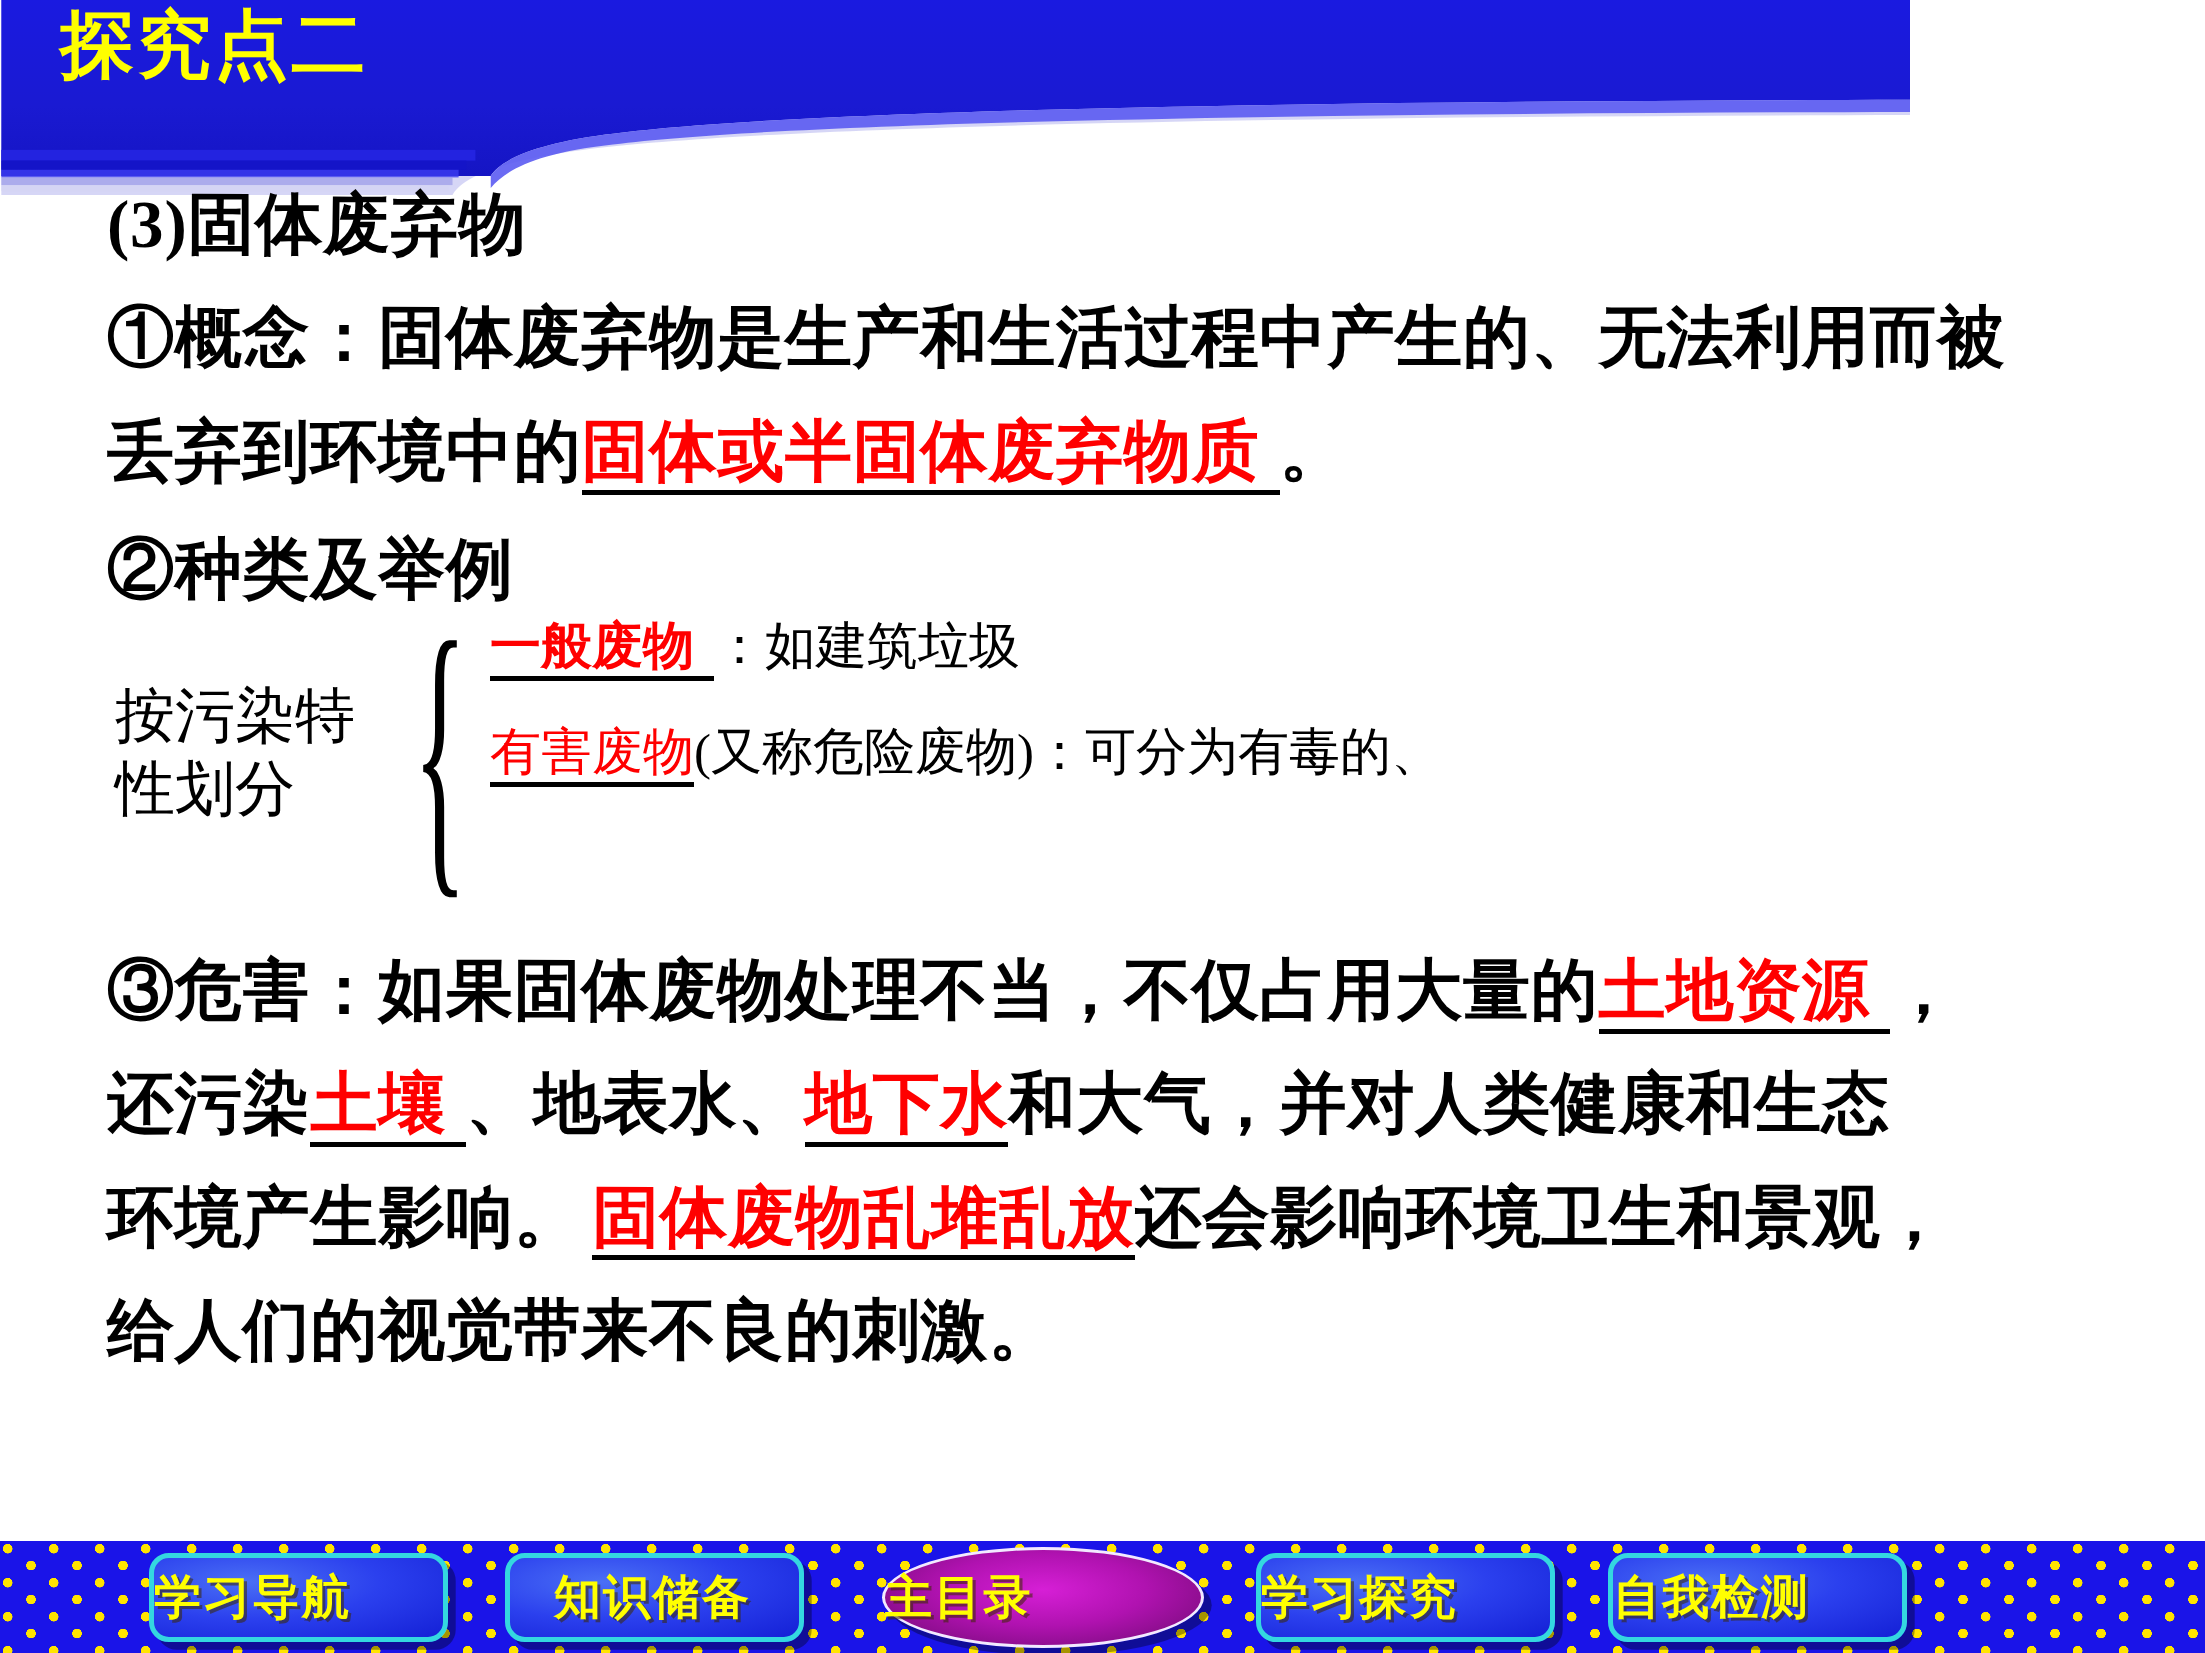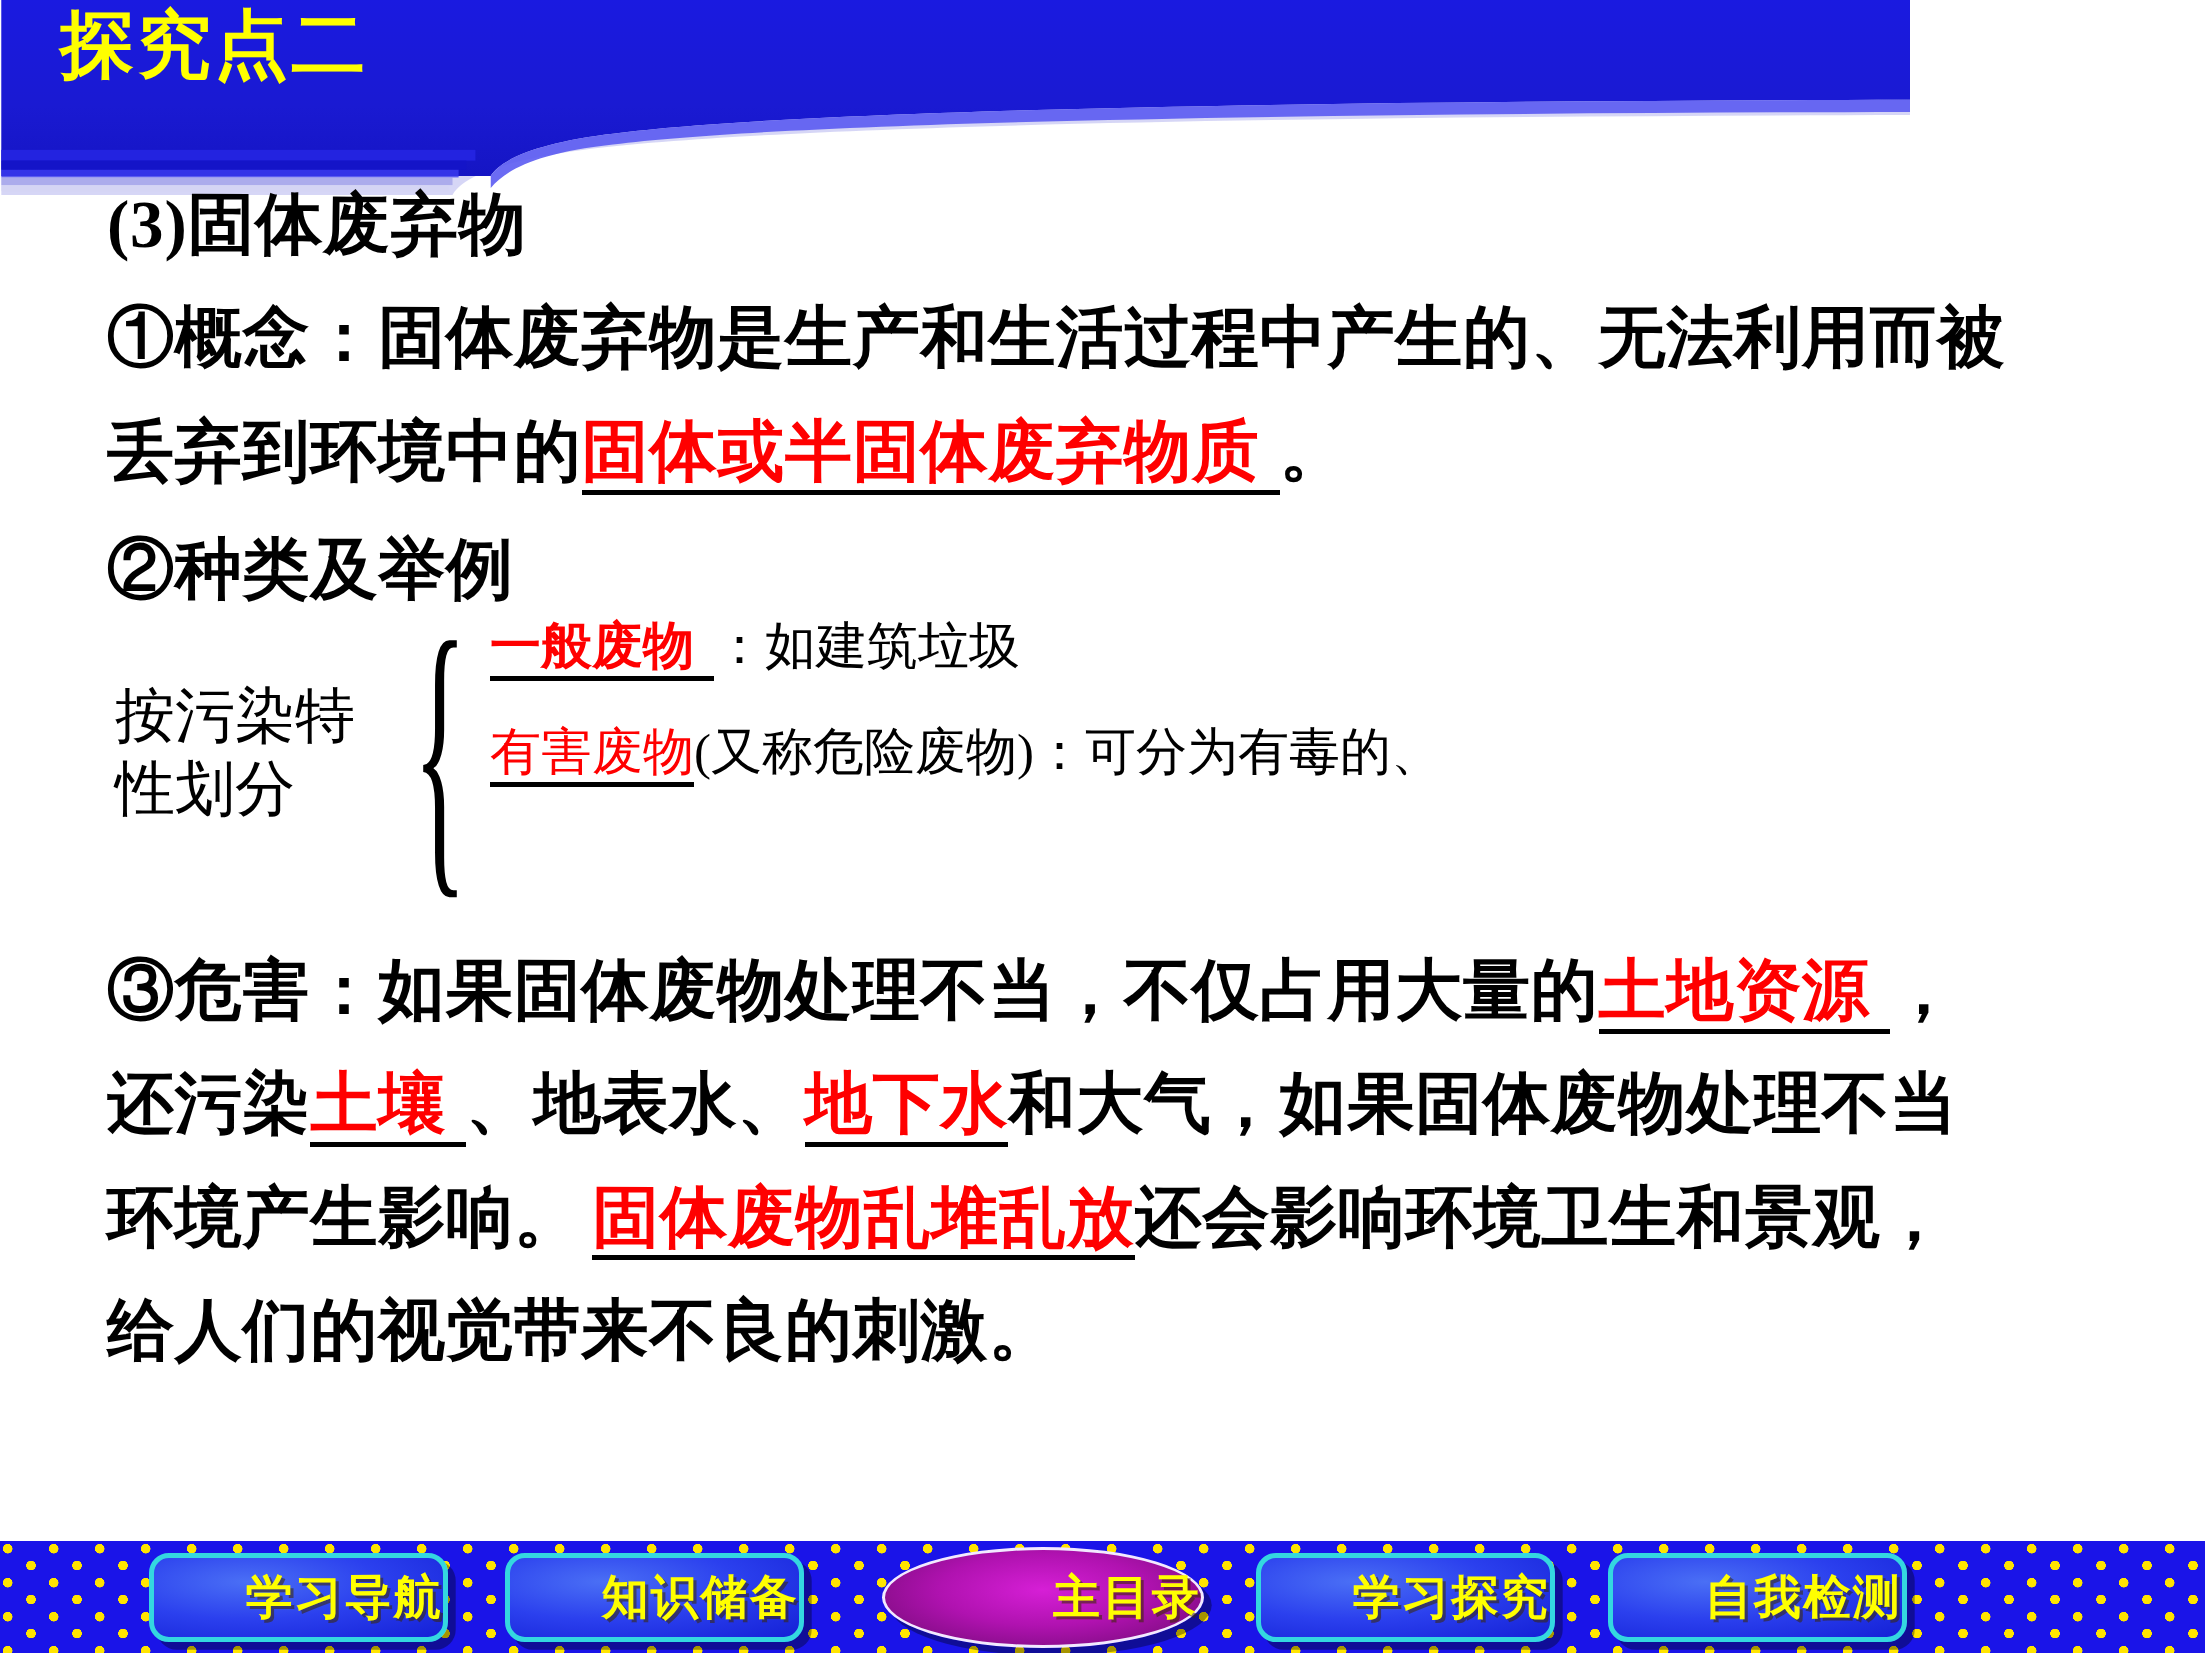--- a/index.html
+++ b/index.html
@@ -86,21 +86,21 @@
       radial-gradient(circle at 7.7px 7.7px, #ffe400 0 4.6px, rgba(0,0,0,0) 5px),
       radial-gradient(circle at 31px 24.5px, #ffe400 0 4.6px, rgba(0,0,0,0) 5px);
     background-size:46px 34px, 46px 34px;
     display:flex;align-items:center;
     box-sizing:border-box;
     padding:0 0 0 0;
   }
   .nav-btn{
     position:absolute;top:12.3px;height:89px;
     box-sizing:border-box;
-    display:flex;align-items:center;justify-content:flex-end;
+    display:flex;align-items:center;justify-content:flex-start;
     font-family:Liberation Sans, sans-serif;
     font-weight:bold;
     font-size:47px;
     letter-spacing:2.3px;
     color:#ffff00;
     text-shadow:3.1px 3.1px 0 rgba(60,40,0,.55);
     white-space:nowrap;
   }
   .nav-rect{
     border-radius:20px;
@@ -176,21 +176,21 @@
       <span class="red ul" style="font-family:'Liberation Sans','DejaVu Sans',sans-serif;font-weight:normal;">有害废物</span><span>(又称危险废物)：可分为有毒的、</span>
     </div>
 
   </div>
 
   <div class="line" style="left:107px;top:766px;font-size:67px;">
     <span>③危害：如果固体废物处理不当，不仅占用大量的</span><span class="red ul ul-pad">土地资源</span><span>，</span>
   </div>
 
   <div class="line" style="left:107px;top:879px;font-size:67px;">
-    <span>还污染</span><span class="red ul ul-pad">土壤</span><span>、地表水、</span><span class="red ul">地下水</span><span>和大气，如果固体废物处理不当</span>
+    <span>还污染</span><span class="red ul ul-pad">土壤</span><span>、地表水、</span><span class="red ul">地下水</span><span>和大气，并对人类健康和生态</span>
   </div>
 
   <div class="line" style="left:107px;top:992px;font-size:67px;">
     <span>环境产生影响。</span><span class="red ul" style="font-family:'Liberation Sans','DejaVu Sans',sans-serif;font-weight:bold;margin-left:10.7px;">固体废物乱堆乱放</span><span>还会影响环境卫生和景观，</span>
   </div>
 
   <div class="line" style="left:107px;top:1106px;font-size:67px;">给人们的视觉带来不良的刺激。</div>
 </div>
 
 <div id="navbar">

